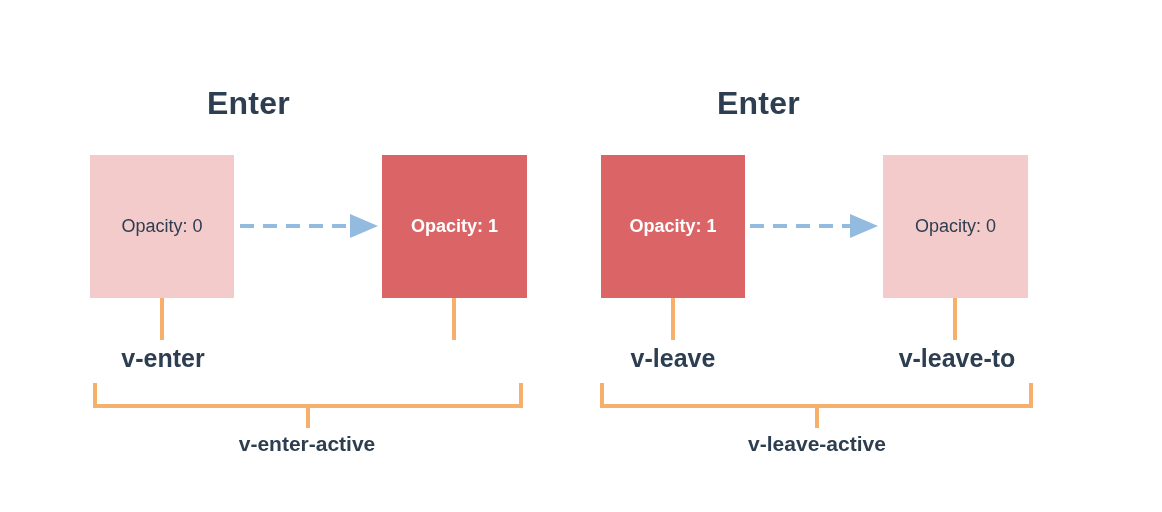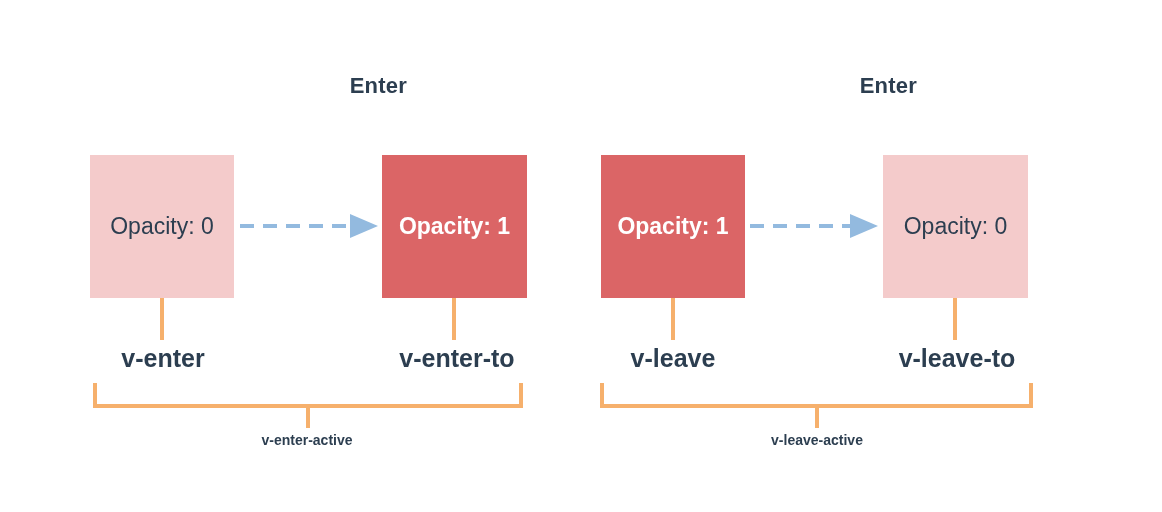--- a/index.html
+++ b/index.html
@@ -19,40 +19,40 @@
   }
   .canvas {
     position: relative;
     width: 1162px;
     height: 512px;
     background: var(--background);
     overflow: hidden;
   }
   .section-title {
     position: absolute;
-    top: 73px;
+    top: 85px;
     width: 200px;
-    text-align: right;
-    font-size: 22px;
+    text-align: left;
+    font-size: 32px;
     font-weight: 700;
     color: var(--text-navy);
     letter-spacing: 0.2px;
   }
   .title-enter { left: 207px; }
   .title-leave { left: 717px; }
 
   .box {
     position: absolute;
     top: 155px;
     width: 144px;
     height: 143px;
     display: flex;
     align-items: center;
     justify-content: center;
-    font-size: 23px;
+    font-size: 18px;
   }
   .box--pink { background: var(--box-pink); color: var(--text-navy); }
   .box--red  { background: var(--box-red);  color: var(--text-white); font-weight: 700; }
   .box-1 { left: 90px; }
   .box-2 { left: 382px; width: 145px; }
   .box-3 { left: 601px; }
   .box-4 { left: 883px; width: 145px; }
 
   .arrow {
     position: absolute;
@@ -108,21 +108,21 @@
     width: 4px;
     height: 20px;
     background: var(--bracket-orange);
   }
 
   .active-label {
     position: absolute;
     top: 432px;
     width: 300px;
     text-align: center;
-    font-size: 14px;
+    font-size: 21px;
     font-weight: 700;
     color: var(--text-navy);
   }
   .active-enter { left: 157px; }
   .active-leave { left: 667px; }
 </style>
 </head>
 <body>
 
 <div class="canvas">
@@ -139,21 +139,20 @@
   </svg>
 
   <div class="box box--red box-2">
     <span>Opacity: 1</span>
   </div>
 
   <div class="connector conn-1"></div>
   <div class="connector conn-2"></div>
 
   <div class="class-label lbl-enter">v-enter</div>
-  <div class="class-label lbl-enter-to">v-enter-to</div>
 
   <div class="bracket bracket-enter">
     <div class="bracket-stem"></div>
   </div>
 
   <div class="active-label active-enter">v-enter-active</div>
 
   <div class="section-title title-leave">Enter</div>
 
   <div class="box box--red box-3">

